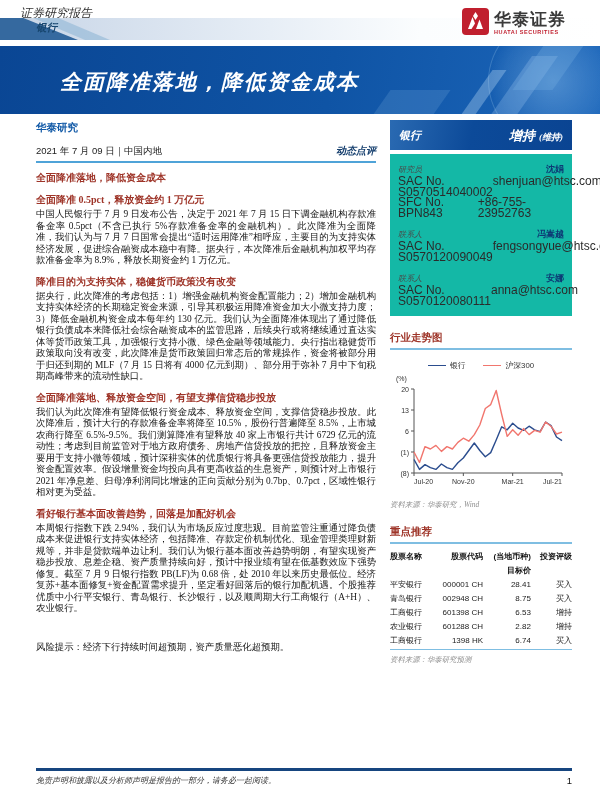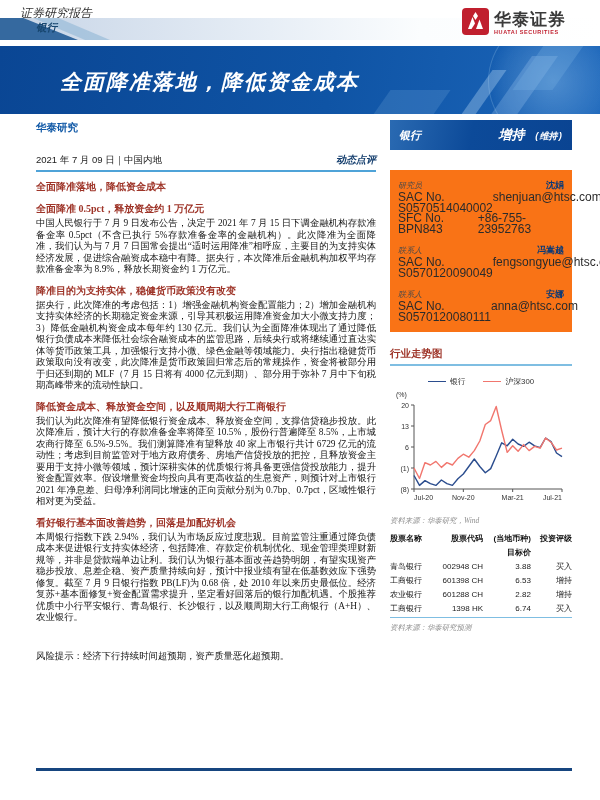--- a/index.html
+++ b/index.html
@@ -33,40 +33,40 @@
   .banner .d4 { right:160px; top:44px; width:60px; height:30px; background:rgba(150,195,235,.18); }
   .banner .globe { position:absolute; right:-18px; top:-30px; width:130px; height:130px; border-radius:50%;
     background:radial-gradient(circle at 50% 50%, rgba(140,190,235,.45) 0%, rgba(140,190,235,.12) 55%, transparent 70%);
     border:1px solid rgba(170,210,240,.25); }
   .banner-title { position:absolute; left:60px; top:22px; font-size:21px; font-weight:bold; color:#ffffff;
     font-family:"Liberation Serif",serif; font-style:italic; letter-spacing:2px; }
 
   
   .left-col { position:absolute; left:36px; top:121px; width:340px; }
   .org-name { font-size:10.5px; font-weight:bold; color:#1058a6; font-family:Liberation Mono, monospace; }
-  .date-row { display:flex; justify-content:space-between; align-items:baseline; margin-top:18px; padding-bottom:3px;
+  .date-row { display:flex; justify-content:space-between; align-items:baseline; margin-top:9px; padding-bottom:3px;
     border-bottom:2px solid #4fa3d8; }
   .date-text { font-size:9.5px; color:#222; }
   .note-type { font-size:10px; font-weight:bold; font-style:italic; color:#17406f; font-family:"Liberation Serif",serif; }
 
   .section { margin-top:8px; }
   .sec-head { font-size:10px; font-weight:bold; color:#9e3428; font-family:"Liberation Serif",serif; margin-bottom:2px; }
   .sec-body { font-size:9.4px; line-height:11.5px; color:#141414; text-align:justify; font-family:"Liberation Serif",serif; }
   .risk-line { margin-top:26px; font-size:9.4px; color:#141414; font-family:"Liberation Serif",serif; }
 
   
   .sidebar { position:absolute; left:390px; top:120px; width:182px; }
   .rating-bar { height:30px; background:linear-gradient(100deg,#2a6ab2 0%,#0c4a99 45%,#0a4492 100%);
     display:flex; justify-content:space-between; align-items:center; padding:0 9px; }
   .rating-sector { color:#fff; font-size:11px; font-weight:bold; font-style:italic; font-family:"Liberation Serif",serif; }
-  .rating-value { color:#fff; font-family:Liberation Mono, monospace; font-style:italic; font-weight:bold; }
+  .rating-value { color:#fff; font-family:Liberation Serif, serif; font-style:italic; font-weight:bold; }
   .rating-value .big { font-size:13px; }
   .rating-value .small { font-size:9px; }
 
-  .team-box { background:#f97316; margin-top:20px; padding:9px 8px 10px 8px; }
+  .team-box { background:#14b8a6; margin-top:4px; padding:9px 8px 10px 8px; }
   .team-row { display:flex; justify-content:space-between; align-items:baseline; }
   .team-role { font-size:8px; font-style:italic; color:#4a4a4a; font-family:"Liberation Serif",serif; }
   .team-name { font-size:9px; font-weight:bold; color:#0d3a75; font-family:Liberation Sans, sans-serif; }
   .team-id, .team-contact { font-size:12px; color:#2b2b2b; line-height:10.5px; }
   .team-gap { height:10px; }
 
   .side-sec-title { margin-top:15px; font-size:10.5px; font-weight:bold; color:#9e3428;
     font-family:"Liberation Serif",serif; padding-bottom:3px; border-bottom:2px solid #7fbee2; }
 
   .legend { display:flex; justify-content:center; gap:18px; margin-top:10px; }
@@ -139,21 +139,21 @@
     </div>
     <div class="section">
       <div class="sec-head">全面降准 0.5pct，释放资金约 1 万亿元</div>
       <div class="sec-body">中国人民银行于 7 月 9 日发布公告，决定于 2021 年 7 月 15 日下调金融机构存款准备金率 0.5pct（不含已执行 5%存款准备金率的金融机构）。此次降准为全面降准，我们认为与 7 月 7 日国常会提出“适时运用降准”相呼应，主要目的为支持实体经济发展，促进综合融资成本稳中有降。据央行，本次降准后金融机构加权平均存款准备金率为 8.9%，释放长期资金约 1 万亿元。</div>
     </div>
     <div class="section">
       <div class="sec-head">降准目的为支持实体，稳健货币政策没有改变</div>
       <div class="sec-body">据央行，此次降准的考虑包括：1）增强金融机构资金配置能力；2）增加金融机构支持实体经济的长期稳定资金来源，引导其积极运用降准资金加大小微支持力度；3）降低金融机构资金成本每年约 130 亿元。我们认为全面降准体现出了通过降低银行负债成本来降低社会综合融资成本的监管思路，后续央行或将继续通过直达实体等货币政策工具，加强银行支持小微、绿色金融等领域能力。央行指出稳健货币政策取向没有改变，此次降准是货币政策回归常态后的常规操作，资金将被部分用于归还到期的 MLF（7 月 15 日将有 4000 亿元到期）、部分用于弥补 7 月中下旬税期高峰带来的流动性缺口。</div>
     </div>
     <div class="section">
-      <div class="sec-head">降低资金成本、释放资金空间，以及顺周期大行工商银行</div>
+      <div class="sec-head">全面降准落地、释放资金空间，有望支撑信贷稳步投放</div>
       <div class="sec-body">我们认为此次降准有望降低银行资金成本、释放资金空间，支撑信贷稳步投放。此次降准后，预计大行的存款准备金率将降至 10.5%，股份行普遍降至 8.5%，上市城农商行降至 6.5%-9.5%。我们测算降准有望释放 40 家上市银行共计 6729 亿元的流动性；考虑到目前监管对于地方政府债务、房地产信贷投放的把控，且释放资金主要用于支持小微等领域，预计深耕实体的优质银行将具备更强信贷投放能力，提升资金配置效率。假设增量资金均投向具有更高收益的生息资产，则预计对上市银行 2021 年净息差、归母净利润同比增速的正向贡献分别为 0.7bp、0.7pct，区域性银行相对更为受益。</div>
     </div>
     <div class="section">
       <div class="sec-head">看好银行基本面改善趋势，回落是加配好机会</div>
       <div class="sec-body">本周银行指数下跌 2.94%，我们认为市场反应过度悲观。目前监管注重通过降负债成本来促进银行支持实体经济，包括降准、存款定价机制优化、现金管理类理财新规等，并非是贷款端单边让利。我们认为银行基本面改善趋势明朗，有望实现资产稳步投放、息差企稳、资产质量持续向好，预计中报业绩有望在低基数效应下强势修复。截至 7 月 9 日银行指数 PB(LF)为 0.68 倍，处 2010 年以来历史最低位。经济复苏+基本面修复+资金配置需求提升，坚定看好回落后的银行加配机遇。个股推荐优质中小行平安银行、青岛银行、长沙银行，以及顺周期大行工商银行（A+H）、农业银行。</div>
     </div>
 
     <div class="risk-line">风险提示：经济下行持续时间超预期，资产质量恶化超预期。</div>
   </div>
 
@@ -234,40 +234,47 @@
           <line x1="122.66666666666666" y1="100" x2="122.66666666666666" y2="103" stroke="#555" stroke-width="1"></line>
           <text x="122.66666666666666" y="111" font-size="7" fill="#333" text-anchor="middle">Mar-21</text>
           <line x1="172" y1="100" x2="172" y2="103" stroke="#555" stroke-width="1"></line>
           <text x="172" y="111" font-size="7" fill="#333" text-anchor="end">Jul-21</text>
           <polyline points="24.0,86.5 29.5,96.4 35.0,91.6 40.4,94.6 45.9,96.4 51.4,91.0 56.9,94.6 62.4,96.4 67.9,89.8 73.3,85.0 78.8,77.5 84.3,70.0 89.8,77.5 95.3,83.8 100.7,79.6 106.2,67.0 111.7,53.8 117.2,56.8 122.7,50.2 128.1,55.0 133.6,57.4 139.1,53.2 144.6,56.8 150.1,58.6 155.6,49.0 161.0,52.6 166.5,64.0 172.0,67.6" fill="none" stroke="#2b4d8e" stroke-width="1.4" stroke-linejoin="round"></polyline>
           <polyline points="24.0,79.0 29.5,89.5 35.0,73.6 40.4,76.0 45.9,72.4 51.4,78.4 56.9,73.6 62.4,76.0 67.9,69.4 73.3,65.2 78.8,68.2 84.3,61.6 89.8,52.0 95.3,35.5 100.7,31.6 106.2,17.5 111.7,41.5 117.2,63.4 122.7,56.8 128.1,62.2 133.6,55.6 139.1,61.6 144.6,57.4 150.1,59.2 155.6,49.0 161.0,53.2 166.5,61.0 172.0,59.2" fill="none" stroke="#f1766e" stroke-width="1.4" stroke-linejoin="round"></polyline>
         </svg>
     </div>
     <div class="chart-source">资料来源：华泰研究，Wind</div>
 
+    <div class="side-sec-title">重点推荐</div>
     <table class="rec">
       <thead>
         <tr>
           <th class="c1">股票名称</th>
           <th class="c2">股票代码</th>
           <th class="c3">(当地币种)</th>
           <th class="c4">投资评级</th>
         </tr>
         <tr>
           <th class="c1"></th>
             <th class="c2"></th>
           <th class="c3 over">目标价</th>
           <th class="c4"></th>
         </tr>
       </thead>
       <tbody id="rec-tbody">
           <tr>
+            <td class="c1">平安银行</td>
+            <td class="c2">000001 CH</td>
+            <td class="c3">28.41</td>
+            <td class="c4">买入</td>
+          </tr>
+          <tr>
             <td class="c1">青岛银行</td>
             <td class="c2">002948 CH</td>
-            <td class="c3">3.88</td>
+            <td class="c3">8.75</td>
             <td class="c4">买入</td>
           </tr>
           <tr>
             <td class="c1">工商银行</td>
             <td class="c2">601398 CH</td>
             <td class="c3">6.53</td>
             <td class="c4">增持</td>
           </tr>
           <tr>
             <td class="c1">农业银行</td>
@@ -280,14 +287,18 @@
             <td class="c2">1398 HK</td>
             <td class="c3">6.74</td>
             <td class="c4">买入</td>
           </tr>
         </tbody>
     </table>
     <div class="table-source">资料来源：华泰研究预测</div>
   </div>
 
   <div class="footer-rule"></div>
+  <div class="footer-row">
+    <span class="footer-disclaimer">免责声明和披露以及分析师声明是报告的一部分，请务必一起阅读。</span>
+    <span class="page-num">1</span>
+  </div>
 
 </div>
 
 </body></html>

